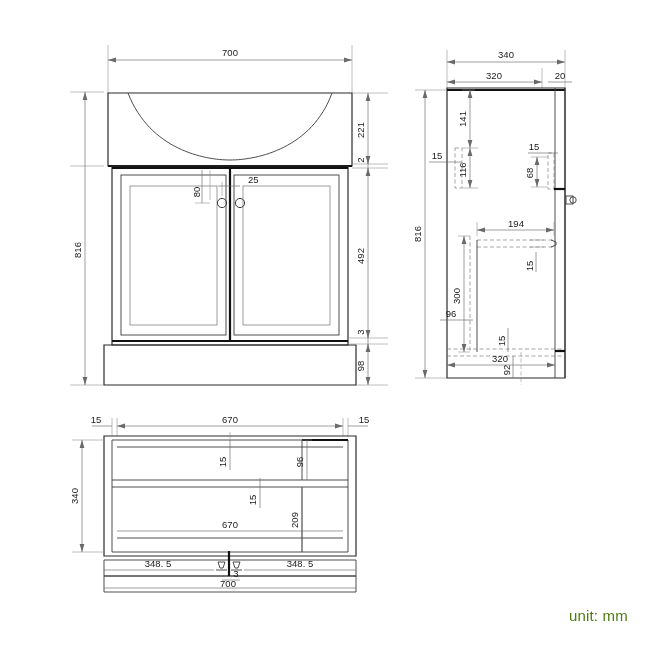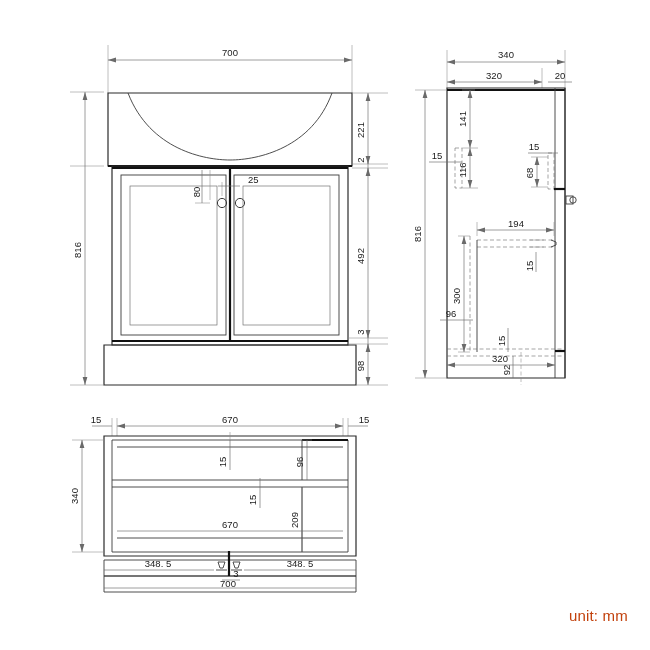--- a/index.html
+++ b/index.html
@@ -1,20 +1,20 @@
 <!DOCTYPE html>
 <html><head>
 <meta charset="utf-8">
 <style>
   html,body{margin:0;padding:0;background:#ffffff;}
   body{width:650px;height:650px;position:relative;overflow:hidden;
        font-family:"Liberation Sans", sans-serif;color:#1a1a1a;}
   #drawing{position:absolute;left:0;top:0;width:650px;height:484px;}
   .unit-label{position:absolute;right:22px;bottom:26px;font-size:15px;
-              color:#c2410c;letter-spacing:.2px;}
+              color:#4d7c0f;letter-spacing:.2px;}
   svg text{font-family:"Liberation Sans", sans-serif;fill:#1a1a1a;}
 </style>
 </head>
 <body>
 
 <div id="drawing">
 <svg width="650" height="650" viewBox="0 0 650 650">
   <defs>
     <style>
       .ol{stroke:#2b2b2b;stroke-width:1.2;fill:none;}

